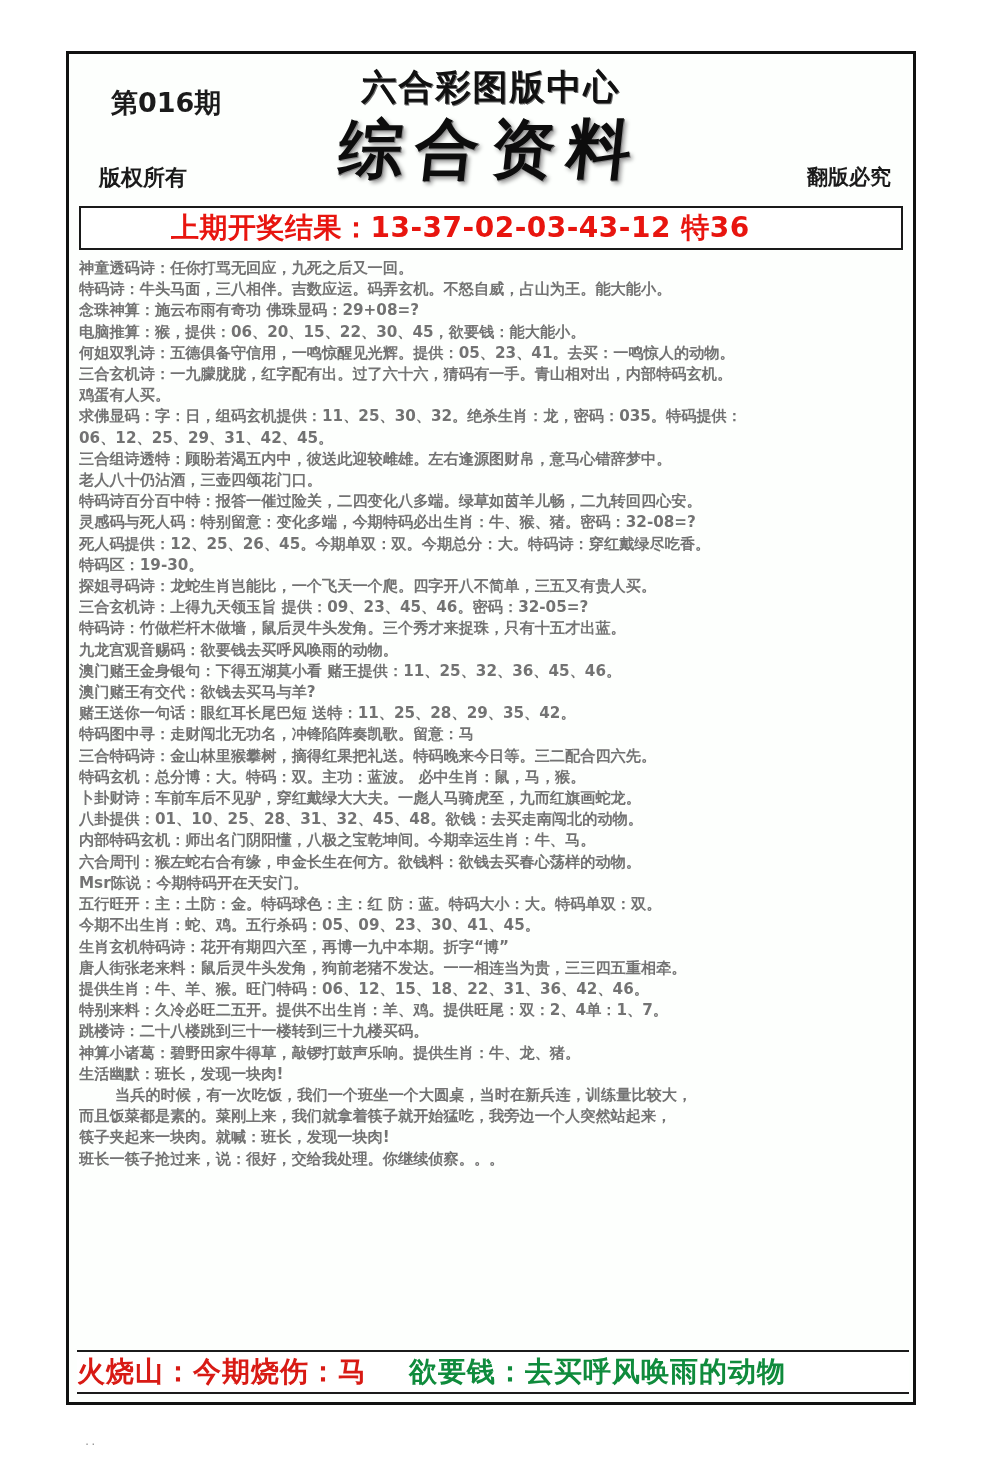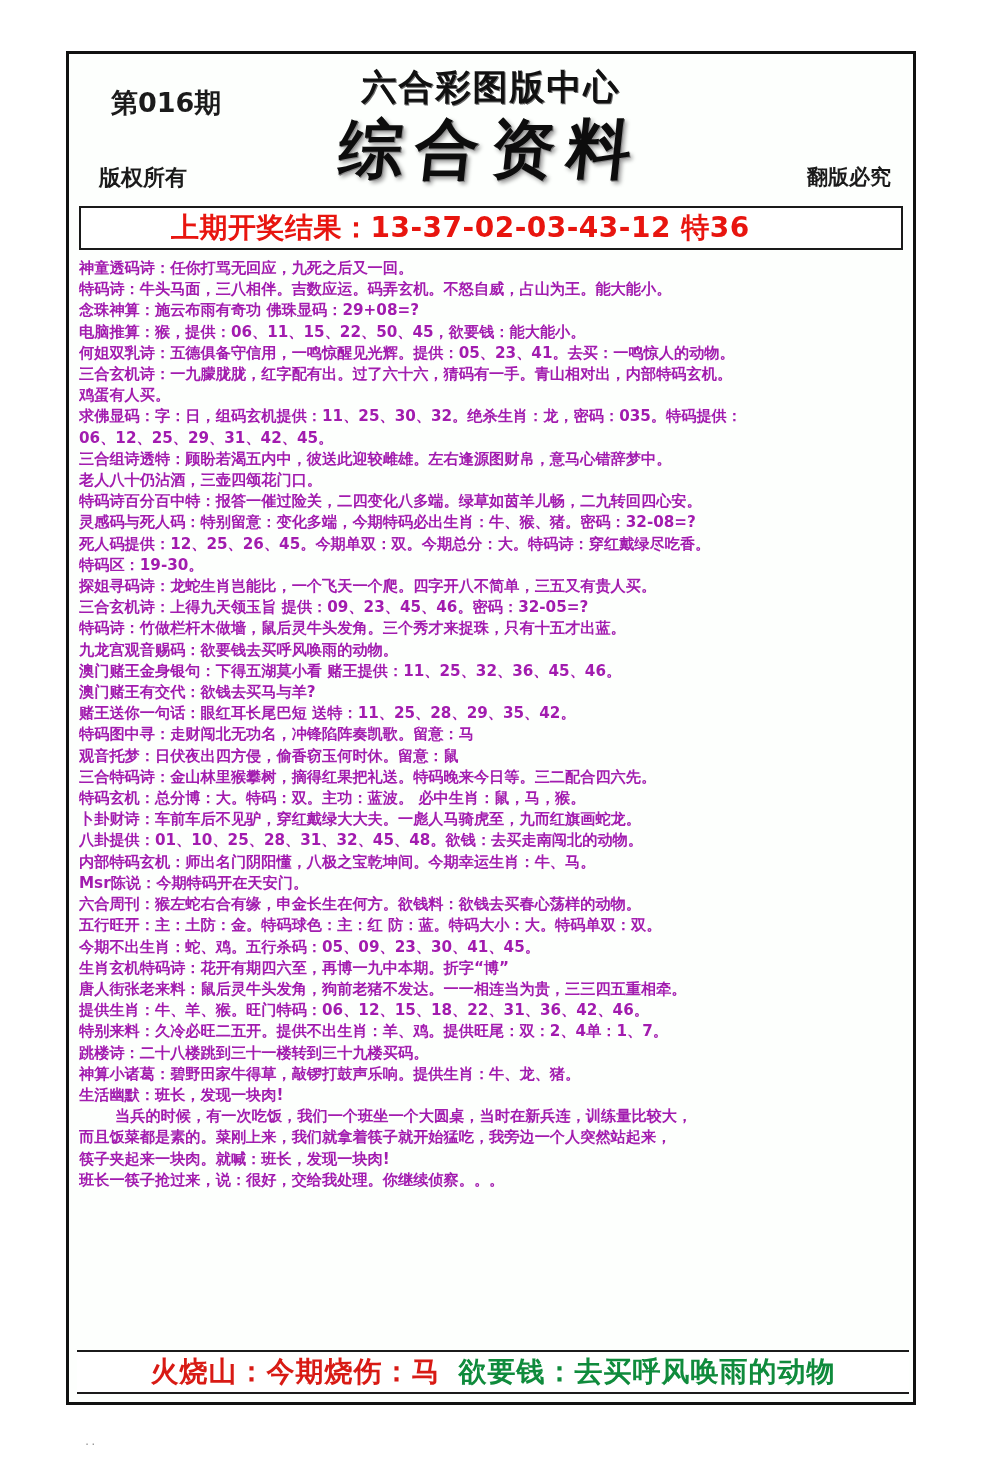--- a/index.html
+++ b/index.html
@@ -119,21 +119,21 @@
     letter-spacing: 0.5px;
   }
 
   
   .body-block {
     padding: 8px 10px 0 10px;
   }
   .line {
     font-size: 15.2px;
     line-height: 21.2px;
-    color: #a21caf;
+    color: #737373;
     font-weight: bold;
     white-space: nowrap;
     font-family: "DejaVu Sans", "Liberation Sans", sans-serif;
     letter-spacing: 0px;
     overflow: hidden;
   }
   .line.indent {
     text-indent: 36px;
     white-space: normal;
   }
@@ -144,22 +144,22 @@
     left: 8px;
     bottom: 8px;
     width: 832px;
     height: 44px;
     border-top: 2px solid #1b1b1b;
     border-bottom: 2px solid #1b1b1b;
     background: #ffffff;
     box-sizing: border-box;
     display: flex;
     align-items: center;
-    justify-content: center;
-    gap: 4px;
+    justify-content: flex-start;
+    gap: 16px;
   }
   .fb-seg {
     font-size: 28px;
     font-weight: bold;
     font-family: "DejaVu Serif", "Liberation Serif", serif;
     white-space: nowrap;
     letter-spacing: 1px;
   }
   .fb-red { color: #d81a14; }
   .fb-green { color: #0f8b3c; }
@@ -190,48 +190,47 @@
     </div>
 
     <div class="result-bar">
       <div class="result-text">上期开奖结果：13-37-02-03-43-12  特36</div>
     </div>
 
     <div class="body-block">
       <div class="line">神童透码诗：任你打骂无回应，九死之后又一回。</div>
       <div class="line">特码诗：牛头马面，三八相伴。吉数应运。码弄玄机。不怒自威，占山为王。能大能小。</div>
       <div class="line">念珠神算：施云布雨有奇功  佛珠显码：29+08=?</div>
-      <div class="line">电脑推算：猴，提供：06、11、15、22、50、45，欲要钱：能大能小。</div>
+      <div class="line">电脑推算：猴，提供：06、20、15、22、30、45，欲要钱：能大能小。</div>
       <div class="line">何姐双乳诗：五德俱备守信用，一鸣惊醒见光辉。提供：05、23、41。去买：一鸣惊人的动物。</div>
       <div class="line">三合玄机诗：一九朦胧胧，红字配有出。过了六十六，猜码有一手。青山相对出，内部特码玄机。</div>
       <div class="line">鸡蛋有人买。</div>
       <div class="line">求佛显码：字：日，组码玄机提供：11、25、30、32。绝杀生肖：龙，密码：035。特码提供：</div>
       <div class="line">06、12、25、29、31、42、45。</div>
       <div class="line">三合组诗透特：顾盼若渴五内中，彼送此迎较雌雄。左右逢源图财帛，意马心错辞梦中。</div>
       <div class="line">老人八十仍沾酒，三壶四颂花门口。</div>
       <div class="line">特码诗百分百中特：报答一催过险关，二四变化八多端。绿草如茵羊儿畅，二九转回四心安。</div>
       <div class="line">灵感码与死人码：特别留意：变化多端，今期特码必出生肖：牛、猴、猪。密码：32-08=?</div>
       <div class="line">死人码提供：12、25、26、45。今期单双：双。今期总分：大。特码诗：穿红戴绿尽吃香。</div>
       <div class="line">特码区：19-30。</div>
       <div class="line">探姐寻码诗：龙蛇生肖岂能比，一个飞天一个爬。四字开八不简单，三五又有贵人买。</div>
       <div class="line">三合玄机诗：上得九天领玉旨  提供：09、23、45、46。密码：32-05=?</div>
       <div class="line">特码诗：竹做栏杆木做墙，鼠后灵牛头发角。三个秀才来捉珠，只有十五才出蓝。</div>
       <div class="line">九龙宫观音赐码：欲要钱去买呼风唤雨的动物。</div>
       <div class="line">澳门赌王金身银句：下得五湖莫小看  赌王提供：11、25、32、36、45、46。</div>
       <div class="line">澳门赌王有交代：欲钱去买马与羊?</div>
       <div class="line">赌王送你一句话：眼红耳长尾巴短  送特：11、25、28、29、35、42。</div>
       <div class="line">特码图中寻：走财闯北无功名，冲锋陷阵奏凯歌。留意：马</div>
-      <div class="line">观音托梦：日伏夜出四方侵，偷香窃玉何时休。留意：鼠</div>
       <div class="line">三合特码诗：金山林里猴攀树，摘得红果把礼送。特码晚来今日等。三二配合四六先。</div>
       <div class="line">特码玄机：总分博：大。特码：双。主功：蓝波。  必中生肖：鼠，马，猴。</div>
       <div class="line">卜卦财诗：车前车后不见驴，穿红戴绿大大夫。一彪人马骑虎至，九而红旗画蛇龙。</div>
       <div class="line">八卦提供：01、10、25、28、31、32、45、48。欲钱：去买走南闯北的动物。</div>
       <div class="line">内部特码玄机：师出名门阴阳懂，八极之宝乾坤间。今期幸运生肖：牛、马。</div>
+      <div class="line">六合周刊：猴左蛇右合有缘，申金长生在何方。欲钱料：欲钱去买春心荡样的动物。</div>
       <div class="line">Msr陈说：今期特码开在天安门。</div>
-      <div class="line">六合周刊：猴左蛇右合有缘，申金长生在何方。欲钱料：欲钱去买春心荡样的动物。</div>
       <div class="line">五行旺开：主：土防：金。特码球色：主：红 防：蓝。特码大小：大。特码单双：双。</div>
       <div class="line">今期不出生肖：蛇、鸡。五行杀码：05、09、23、30、41、45。</div>
       <div class="line">生肖玄机特码诗：花开有期四六至，再博一九中本期。折字“博”</div>
       <div class="line">唐人街张老来料：鼠后灵牛头发角，狗前老猪不发达。一一相连当为贵，三三四五重相牵。</div>
       <div class="line">提供生肖：牛、羊、猴。旺门特码：06、12、15、18、22、31、36、42、46。</div>
       <div class="line">特别来料：久冷必旺二五开。提供不出生肖：羊、鸡。提供旺尾：双：2、4单：1、7。</div>
       <div class="line">跳楼诗：二十八楼跳到三十一楼转到三十九楼买码。</div>
       <div class="line">神算小诸葛：碧野田家牛得草，敲锣打鼓声乐响。提供生肖：牛、龙、猪。</div>
       <div class="line">生活幽默：班长，发现一块肉!</div>
 

